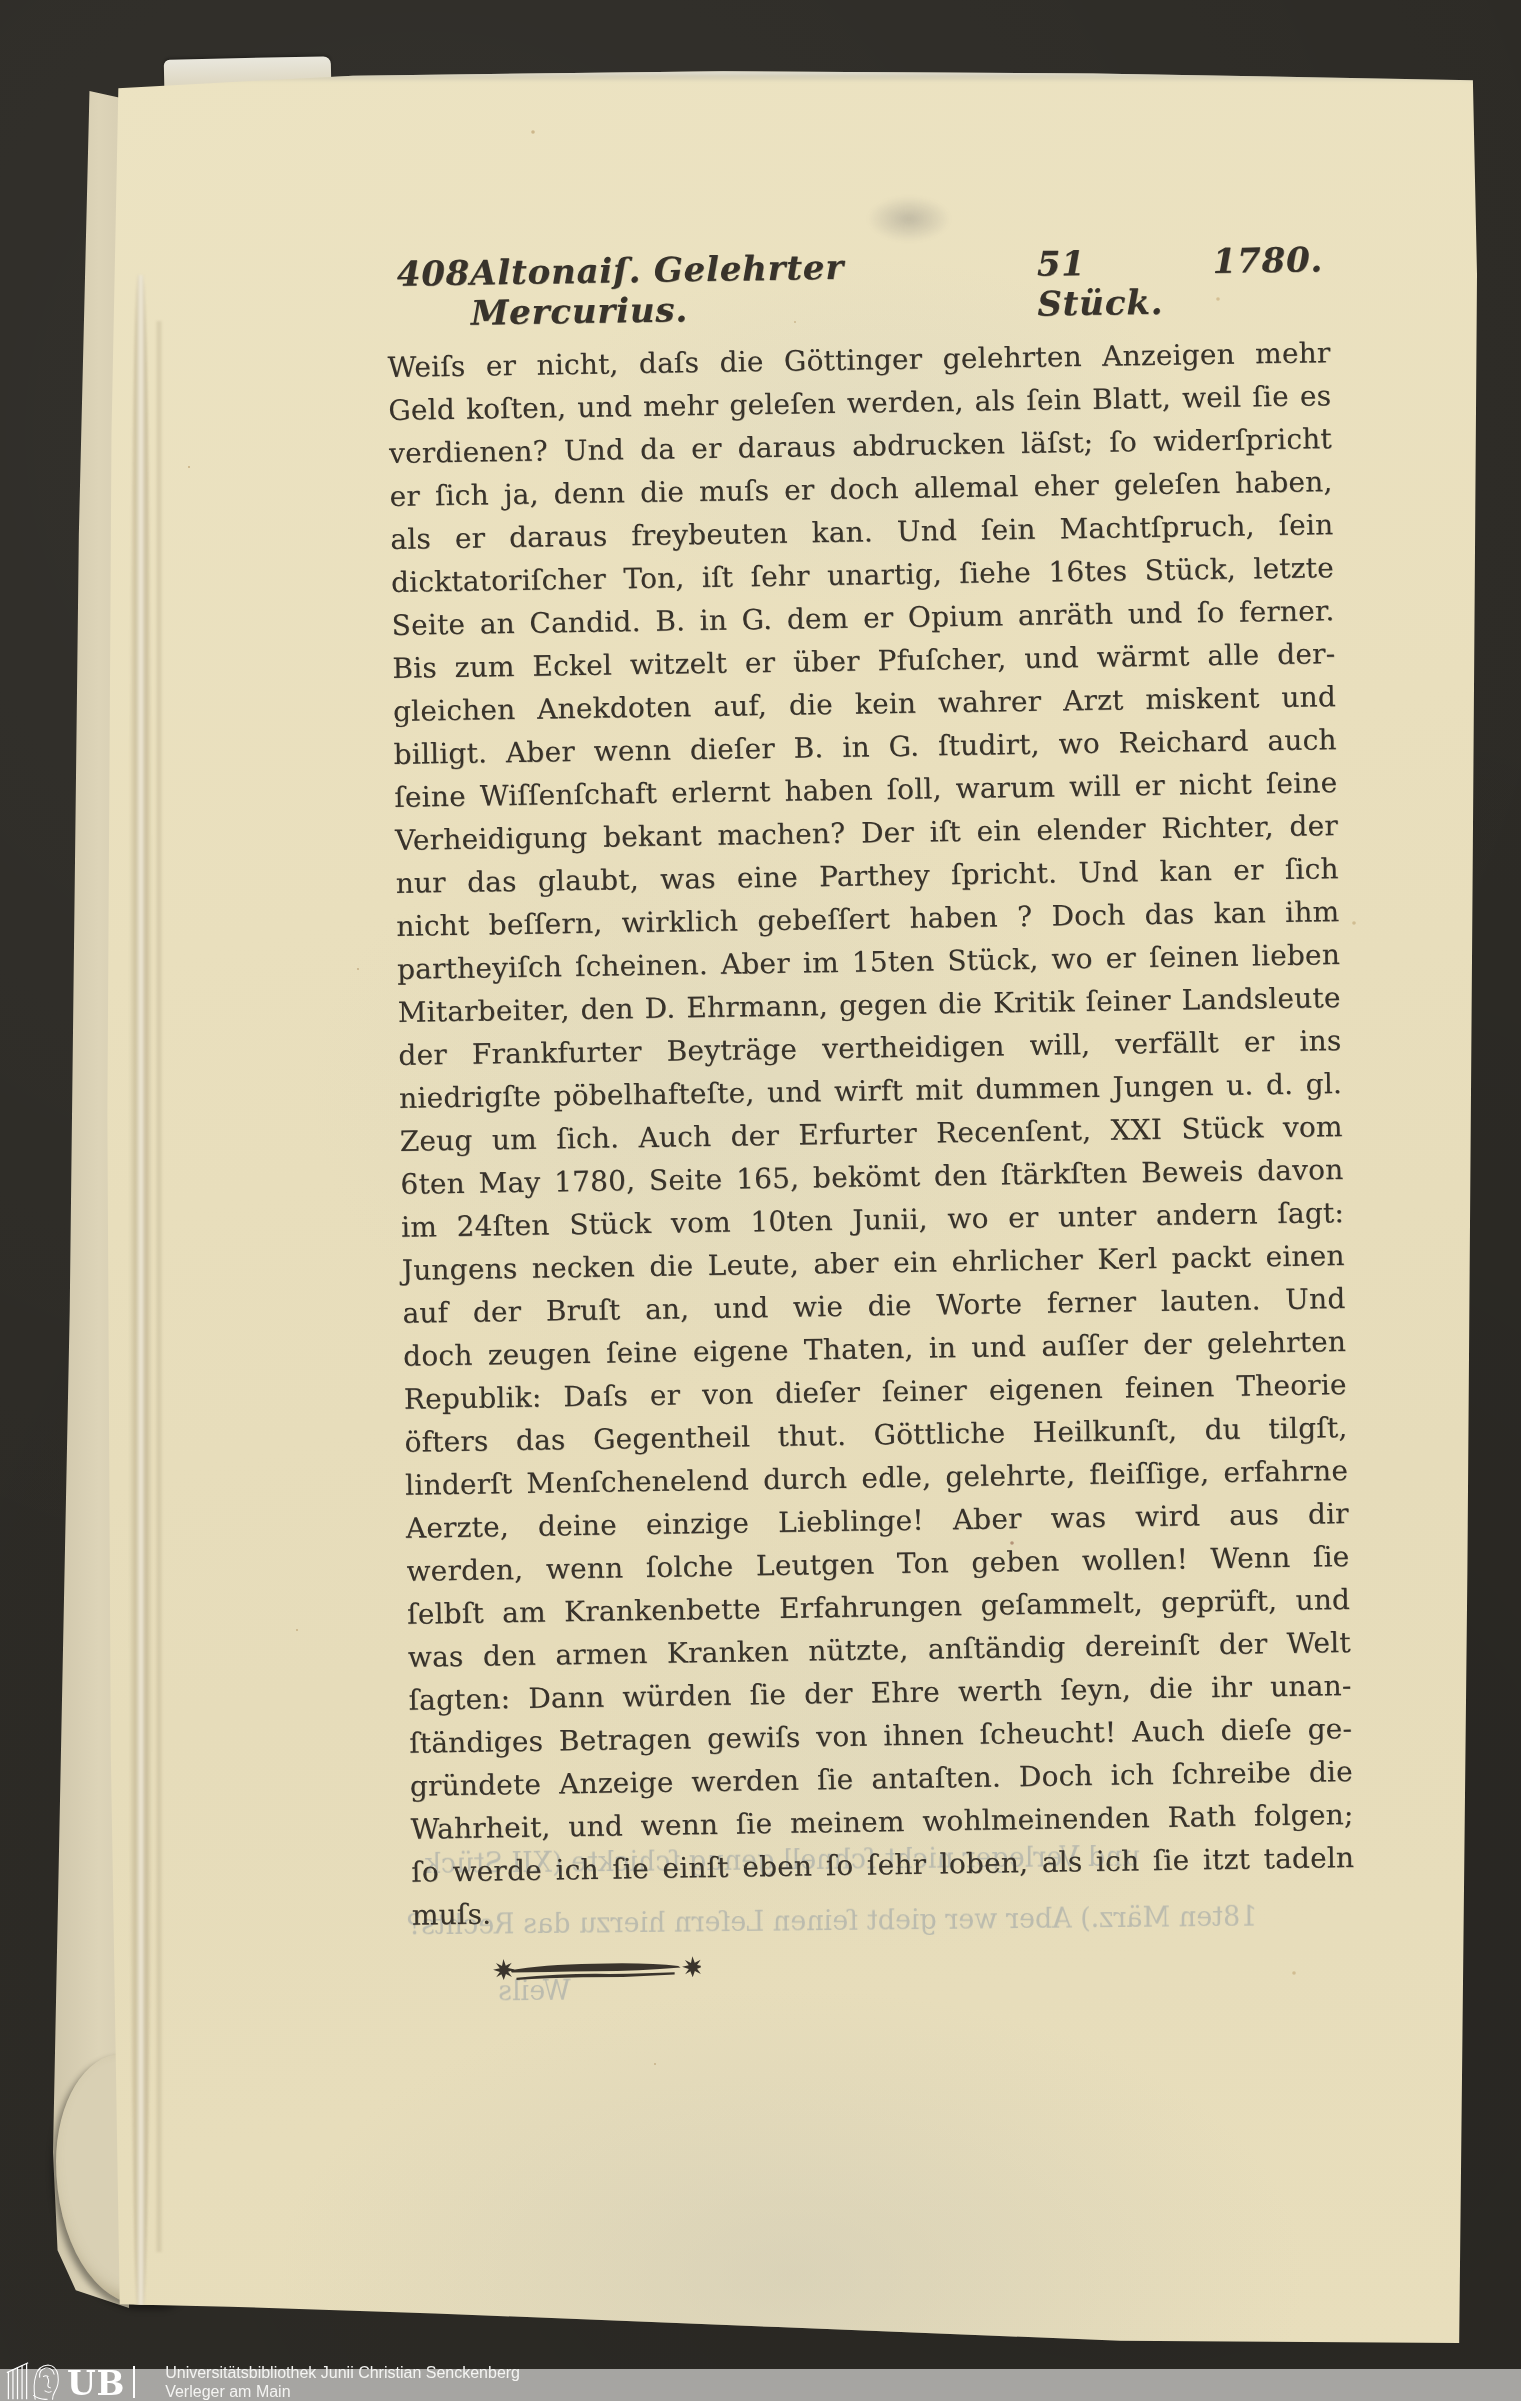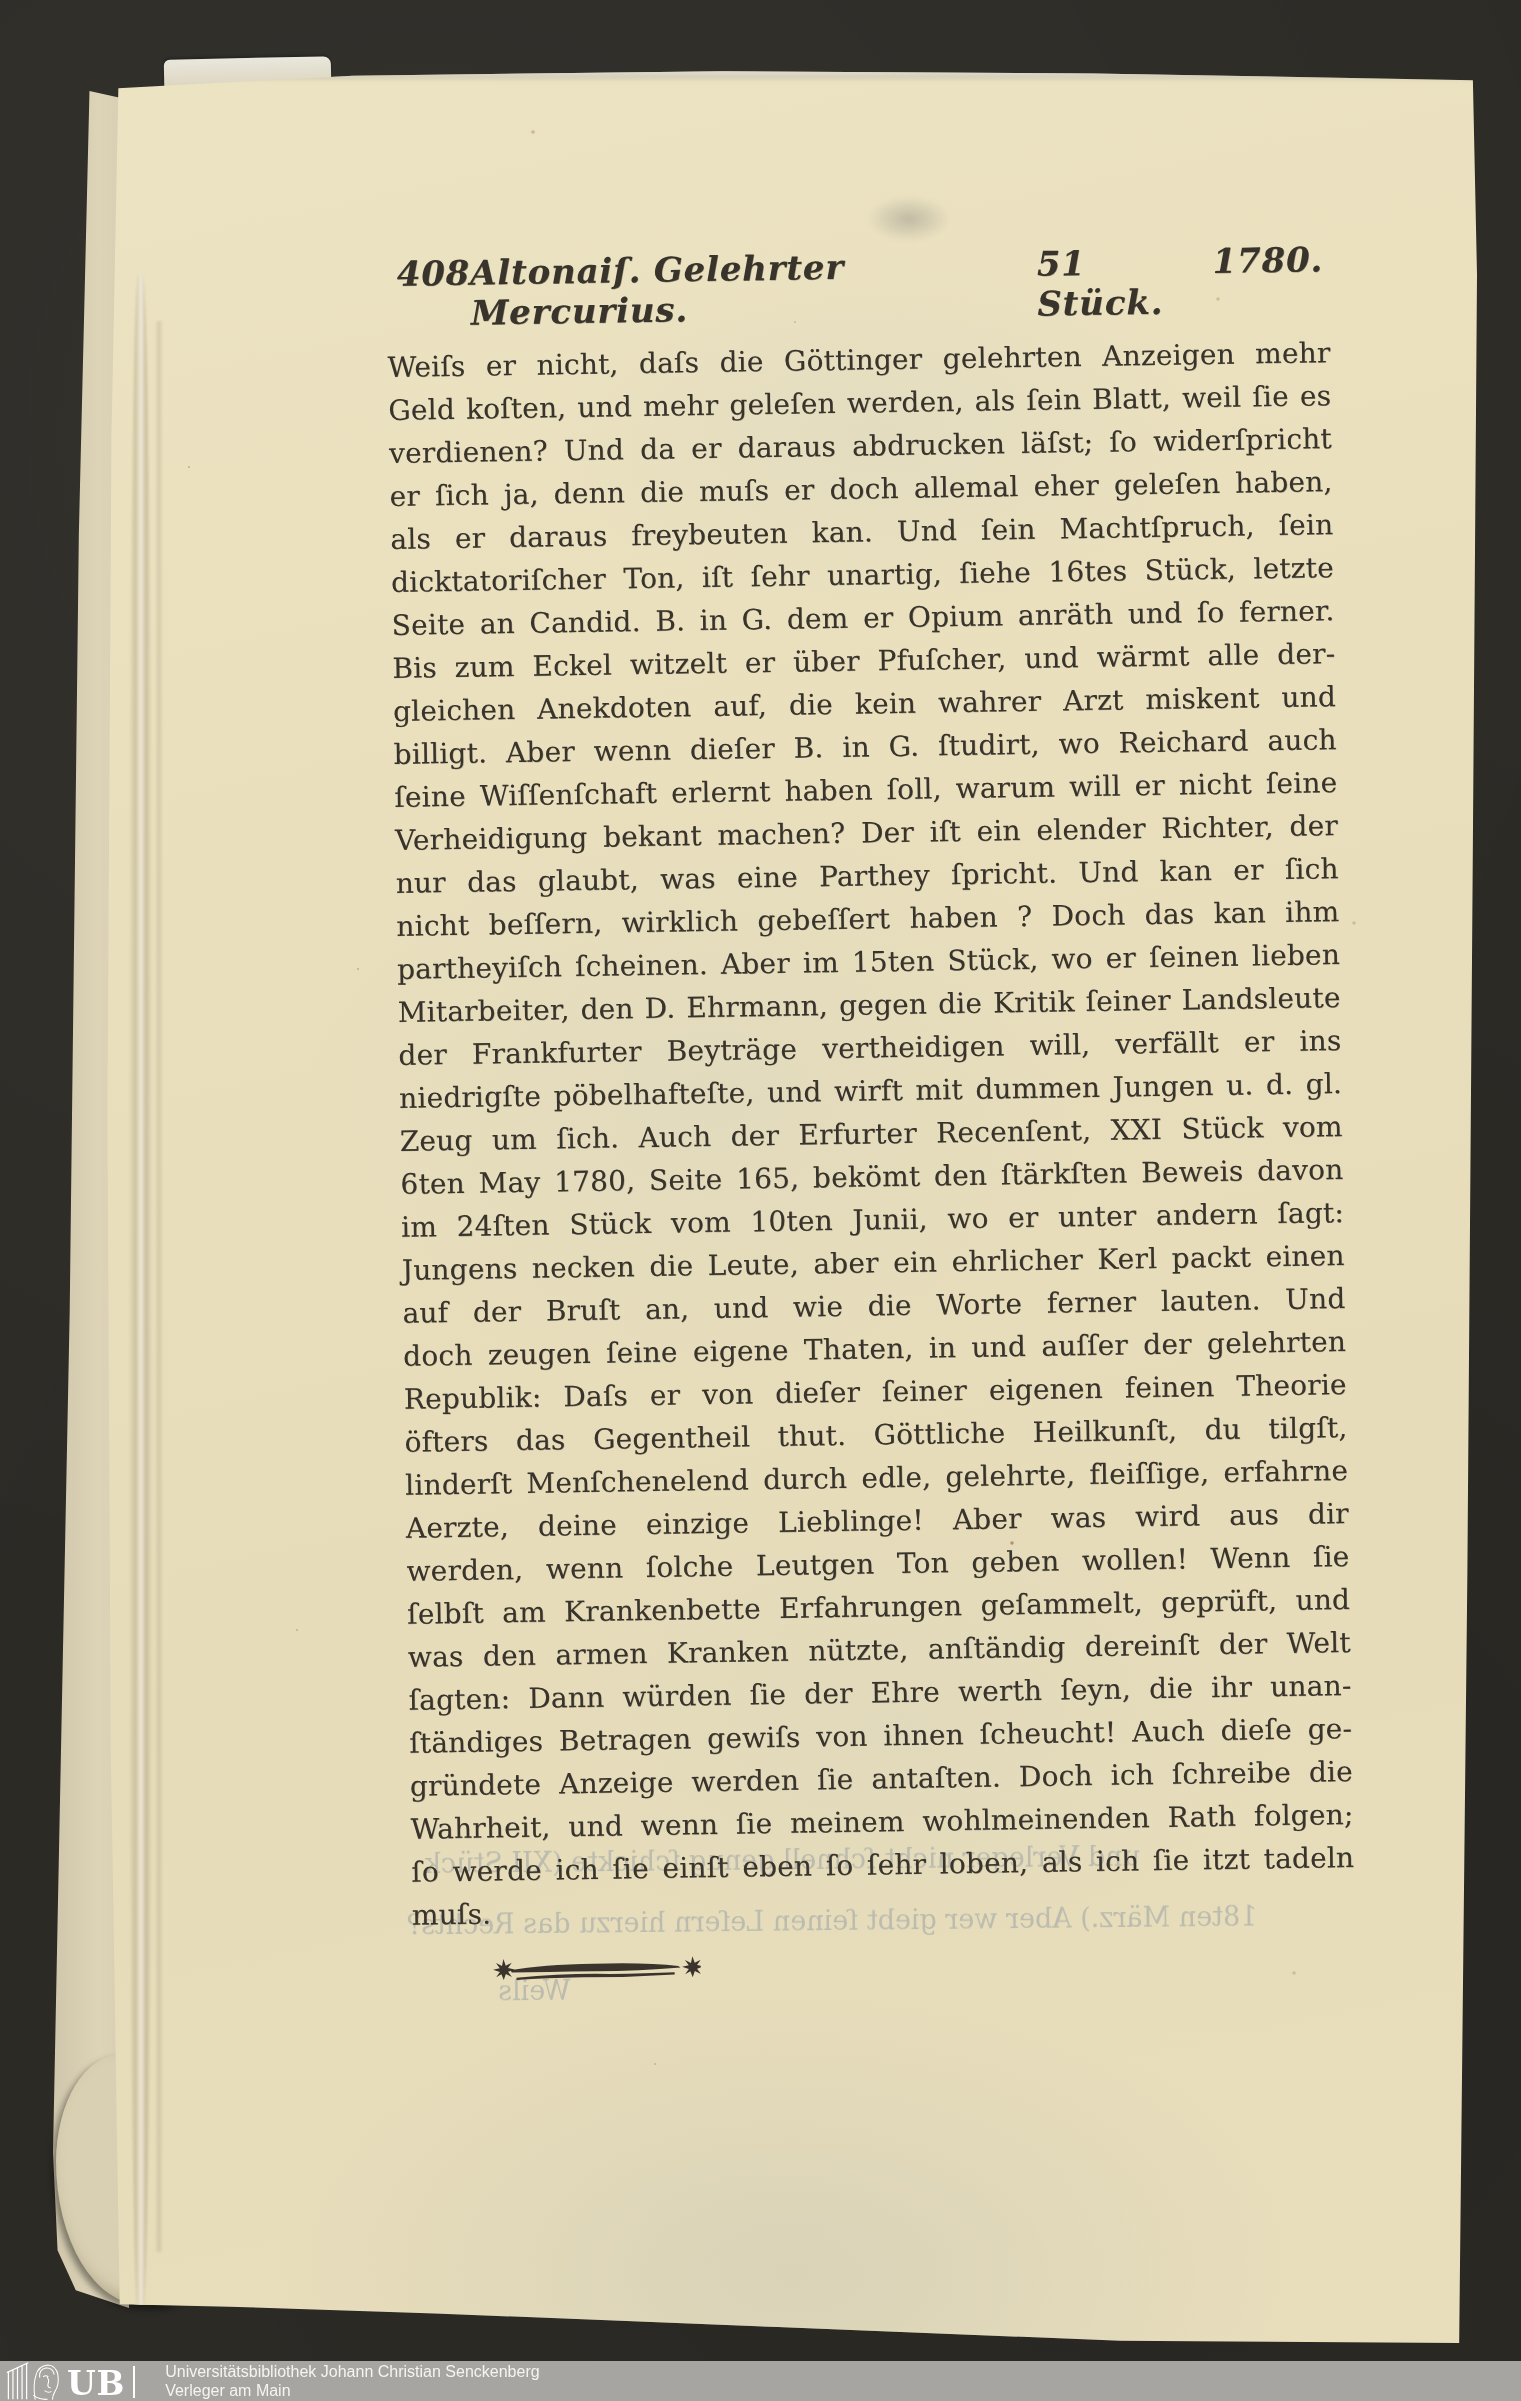--- a/index.html
+++ b/index.html
@@ -63,22 +63,22 @@
   .textblock .line{height:43px;line-height:43px;text-align:justify;text-align-last:justify;white-space:nowrap;}
   .textblock .line:last-child{text-align-last:left;}
   .divider{margin:20px 0 0 75px;width:213px;height:33px;}
   
   .bleed{position:absolute;font-size:27px;color:rgba(122,138,155,0.40);
     transform:scaleX(-1) rotate(0.6deg);white-space:nowrap;filter:blur(0.5px);}
   .bleed1{left:365px;top:1774px;width:669px;text-align:center;}
   .bleed2{left:300px;top:1835px;width:852px;text-align:center;}
   .bleed3{left:364px;top:1905px;width:129px;text-align:center;}
   
-  .footer-bar{position:absolute;left:0;bottom:0;width:1521px;height:40px;background:#a6a5a2;
-    display:flex;align-items:center;}
+  .footer-bar{position:absolute;left:0;bottom:0;width:1521px;height:32px;background:#a6a5a2;
+    display:flex;align-items:flex-end;}
   .logo-group{display:flex;align-items:flex-end;height:40px;margin-left:6px;}
   .logo-pipes{margin-bottom:1.5px;}
   .logo-portrait{margin:0 1.5px 1.5px 0;}
   .logo-ub{font-family:"DejaVu Serif",serif;font-weight:bold;font-size:33px;line-height:35px;
     color:#ffffff;letter-spacing:0.8px;margin:0 7.6px 0 1.5px;}
   .logo-sep{width:2.3px;height:32px;background:#ffffff;margin:0 0 3px 0;}
   .footer-text{margin-left:30px;color:#f4f4f2;font-family:"Liberation Sans","DejaVu Sans",sans-serif;
     font-size:16px;line-height:19px;}
 </style>
 </head>
@@ -179,19 +179,19 @@
           <path d="M24 20 q3 4 1 9 q-1 4 3 5"></path>
           <path d="M19 19 q3 -2 6 0"></path>
           <path d="M21 38 q4 3 8 1"></path>
           <path d="M6 44 q8 6 18 5"></path>
         </g>
       </svg>
       <span class="logo-ub">UB</span>
       <div class="logo-sep"></div>
     </div>
     <div class="footer-text">
-      <div>Universitätsbibliothek Johann Christian Senckenberg</div>
+      <div>Universitätsbibliothek Junii Christian Senckenberg</div>
       <div>Verleger am Main</div>
     </div>
   </div>
 
 </div>
 
 
 </body></html>

